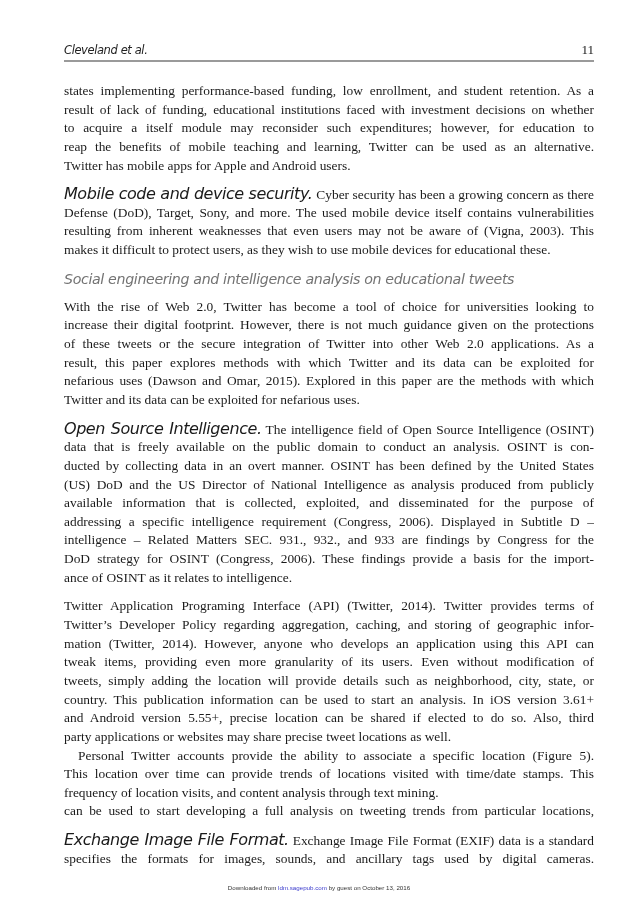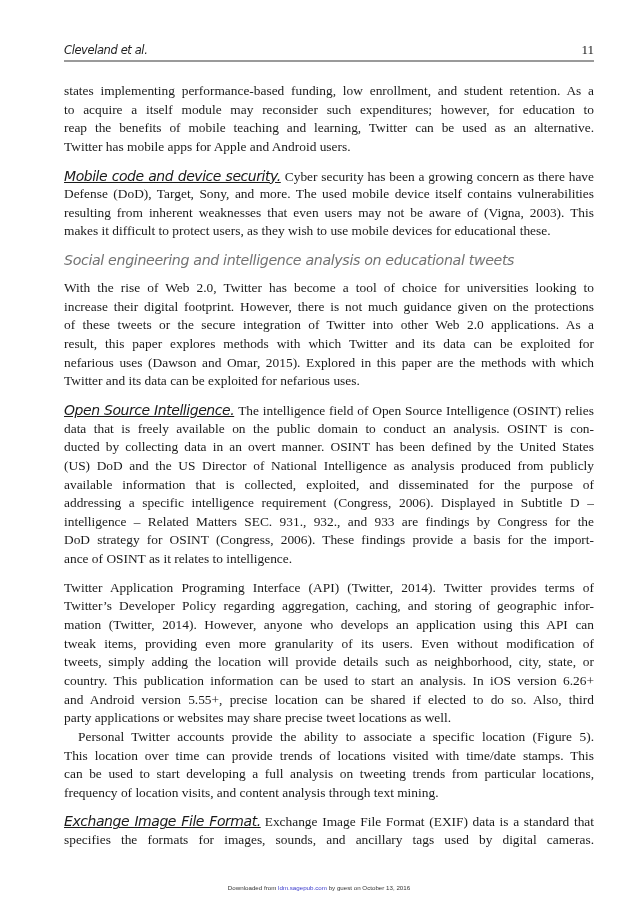--- a/index.html
+++ b/index.html
@@ -9,41 +9,42 @@
     font-family: "DejaVu Sans", sans-serif; font-style: italic; font-size: 11.5px; color: #222; }
   .running-head .author { position: absolute; left: 0; top: 1px; letter-spacing: -0.4px; }
   .running-head .pageno { position: absolute; right: 0; top: 0; font-family: "Liberation Serif", serif; font-style: normal; font-size: 13px; }
   .rule { position: absolute; left: 64px; top: 60px; width: 530px; height: 1.5px; background: #9a9a9a; }
   .body { position: absolute; left: 64px; top: 82px; width: 530px;
     font-family: "Liberation Serif", serif; font-size: 13.4px; color: #1a1a1a; }
   .line { height: 18.65px; line-height: 18.65px; white-space: nowrap; text-align: justify; text-align-last: justify; overflow: visible; }
   .line.last { text-align-last: left; }
   .line.indent { text-indent: 14px; }
   .gap { height: 10px; }
-  .rh { font-family: "DejaVu Sans", sans-serif; font-style: italic; font-size: 14px; letter-spacing: -0.45px; margin-right: 4px; text-decoration: underline; }
+  .rh { font-family: "DejaVu Sans", sans-serif; font-style: italic; font-size: 16px; letter-spacing: -0.45px; margin-right: 4px; }
   .section-heading { height: 26px; line-height: 22px; font-family: "DejaVu Sans", sans-serif; font-style: italic; font-size: 14.2px; letter-spacing: -0.35px; color: #737373; }
   .footer { position: absolute; left: 0; top: 884px; width: 638px; text-align: center;
     font-family: "Liberation Sans", sans-serif; font-size: 6.2px; color: #333; }
   .footer .link { color: #3a3acc; }
 </style>
 </head>
 <body>
 
 <div class="page">
 
   <div class="running-head">
     <span class="author">Cleveland et al.</span>
     <span class="pageno">11</span>
   </div>
   <div class="rule"></div>
 
   <div class="body">
 
     <div>
       <div class="line" style="white-space: normal; overflow: hidden;">states implementing performance-based funding, low enrollment, and student retention. As a</div>
+      <div class="line" style="white-space: normal; overflow: hidden;">result of lack of funding, educational institutions faced with investment decisions on whether</div>
       <div class="line" style="white-space: normal; overflow: hidden;">to acquire a itself module may reconsider such expenditures; however, for education to</div>
       <div class="line" style="white-space: normal; overflow: hidden;">reap the benefits of mobile teaching and learning, Twitter can be used as an alternative.</div>
       <div class="line last" style="white-space: normal; overflow: hidden;">Twitter has mobile apps for Apple and Android users.</div>
     </div>
     <div class="gap"></div>
 
     <div>
       <div class="line" style="white-space: normal; overflow: hidden;"><span class="rh">Mobile code and device security.</span><span>Cyber security has been a growing concern as there have been</span></div>
       <div class="line" style="white-space: normal; overflow: hidden;">Defense (DoD), Target, Sony, and more. The used mobile device itself contains vulnerabilities</div>
       <div class="line" style="white-space: normal; overflow: hidden;">resulting from inherent weaknesses that even users may not be aware of (Vigna, 2003). This</div>
@@ -76,27 +77,27 @@
       <div class="line last" style="white-space: normal; overflow: hidden;">ance of OSINT as it relates to intelligence.</div>
     </div>
     <div class="gap"></div>
 
     <div>
       <div class="line" style="white-space: normal; overflow: hidden;">Twitter Application Programing Interface (API) (Twitter, 2014). Twitter provides terms of</div>
       <div class="line" style="white-space: normal; overflow: hidden;">Twitter’s Developer Policy regarding aggregation, caching, and storing of geographic infor-</div>
       <div class="line" style="white-space: normal; overflow: hidden;">mation (Twitter, 2014). However, anyone who develops an application using this API can</div>
       <div class="line" style="white-space: normal; overflow: hidden;">tweak items, providing even more granularity of its users. Even without modification of</div>
       <div class="line" style="white-space: normal; overflow: hidden;">tweets, simply adding the location will provide details such as neighborhood, city, state, or</div>
-      <div class="line" style="white-space: normal; overflow: hidden;">country. This publication information can be used to start an analysis. In iOS version 6.26+</div>
+      <div class="line" style="white-space: normal; overflow: hidden;">country. This publication information can be used to start an analysis. In iOS version 3.61+</div>
       <div class="line" style="white-space: normal; overflow: hidden;">and Android version 5.55+, precise location can be shared if elected to do so. Also, third</div>
       <div class="line last" style="white-space: normal; overflow: hidden;">party applications or websites may share precise tweet locations as well.</div>
       <div class="line indent" style="white-space: normal; overflow: hidden;">Personal Twitter accounts provide the ability to associate a specific location (Figure 5).</div>
       <div class="line" style="white-space: normal; overflow: hidden;">This location over time can provide trends of locations visited with time/date stamps. This</div>
+      <div class="line last" style="white-space: normal; overflow: hidden;">frequency of location visits, and content analysis through text mining.</div>
       <div class="line" style="white-space: normal; overflow: hidden;">can be used to start developing a full analysis on tweeting trends from particular locations,</div>
-      <div class="line last" style="white-space: normal; overflow: hidden;">frequency of location visits, and content analysis through text mining.</div>
     </div>
     <div class="gap"></div>
 
     <div>
       <div class="line" style="white-space: normal; overflow: hidden;"><span class="rh">Exchange Image File Format.</span><span>Exchange Image File Format (EXIF) data is a standard that</span></div>
       <div class="line" style="white-space: normal; overflow: hidden;">specifies the formats for images, sounds, and ancillary tags used by digital cameras.</div>
     </div>
   </div>
 
   <div class="footer">

